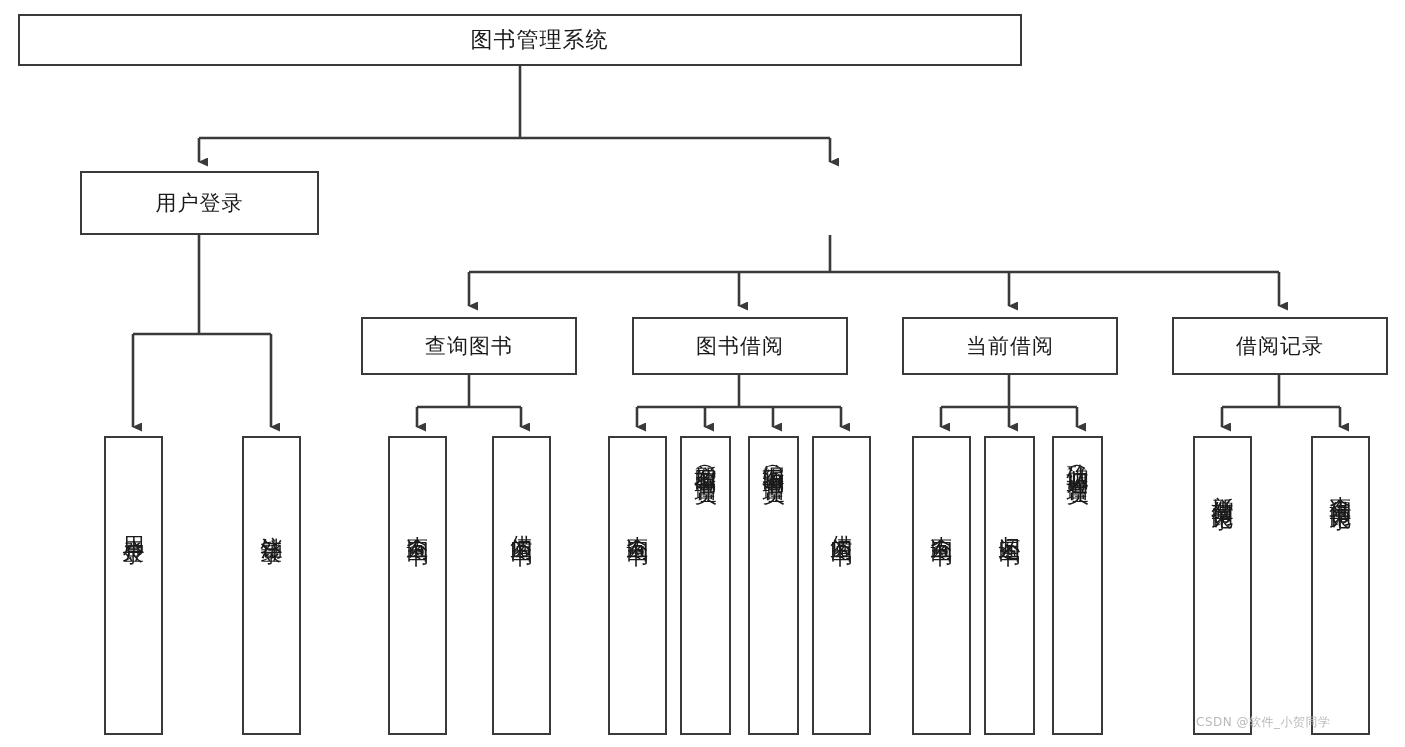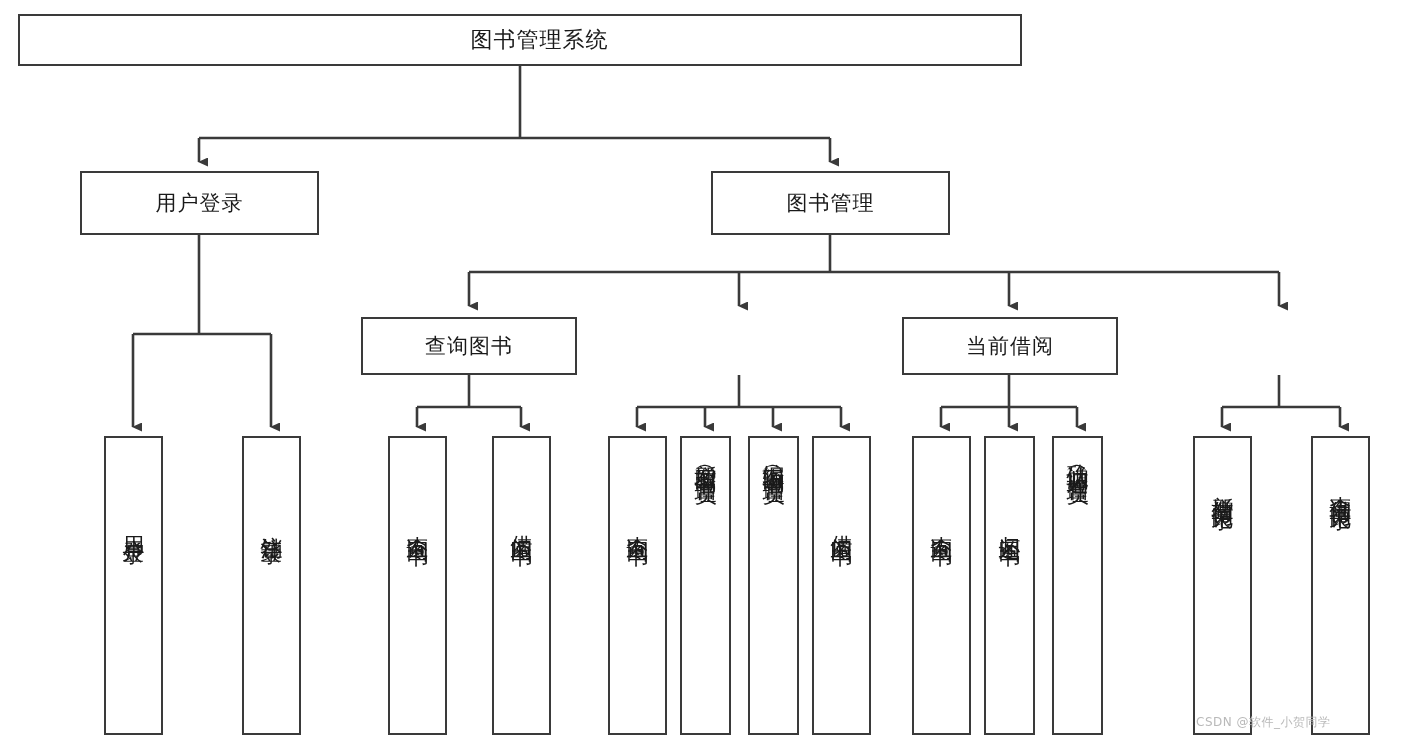--- a/index.html
+++ b/index.html
@@ -135,33 +135,36 @@
   </svg>
 
   <div class="node horiz root" style="left:18px; top:14px; width:1004px; height:52px;padding-left:39px;">
     <span class="node-label">图书管理系统</span>
   </div>
 
   <div class="node horiz" style="left:80px; top:171px; width:239px; height:64px;">
     <span class="node-label">用户登录</span>
   </div>
 
-  <div class="node horiz" style="left:711px; top:171px; width:239px; height:64px;">
-    <span class="node-label">图书管理</span>
-  </div>
 
   <div class="node horiz" style="left:361px; top:317px; width:216px; height:58px;">
     <span class="node-label">查询图书</span>
   </div>
 
+  <div class="node horiz" style="left:632px; top:317px; width:216px; height:58px;">
+    <span class="node-label">图书借阅</span>
+  </div>
 
   <div class="node horiz" style="left:902px; top:317px; width:216px; height:58px;">
     <span class="node-label">当前借阅</span>
   </div>
 
+  <div class="node horiz" style="left:1172px; top:317px; width:216px; height:58px;">
+    <span class="node-label">借阅记录</span>
+  </div>
 
   <div class="node vert" style="left:104px; top:436px; width:59px; height:299px; padding-top:80px;">
     <span class="node-label">用户登录</span>
   </div>
 
   <div class="node vert" style="left:242px; top:436px; width:59px; height:299px; padding-top:80px;">
     <span class="node-label">注销登录</span>
   </div>
 
   <div class="node vert" style="left:388px; top:436px; width:59px; height:299px; padding-top:80px;">

